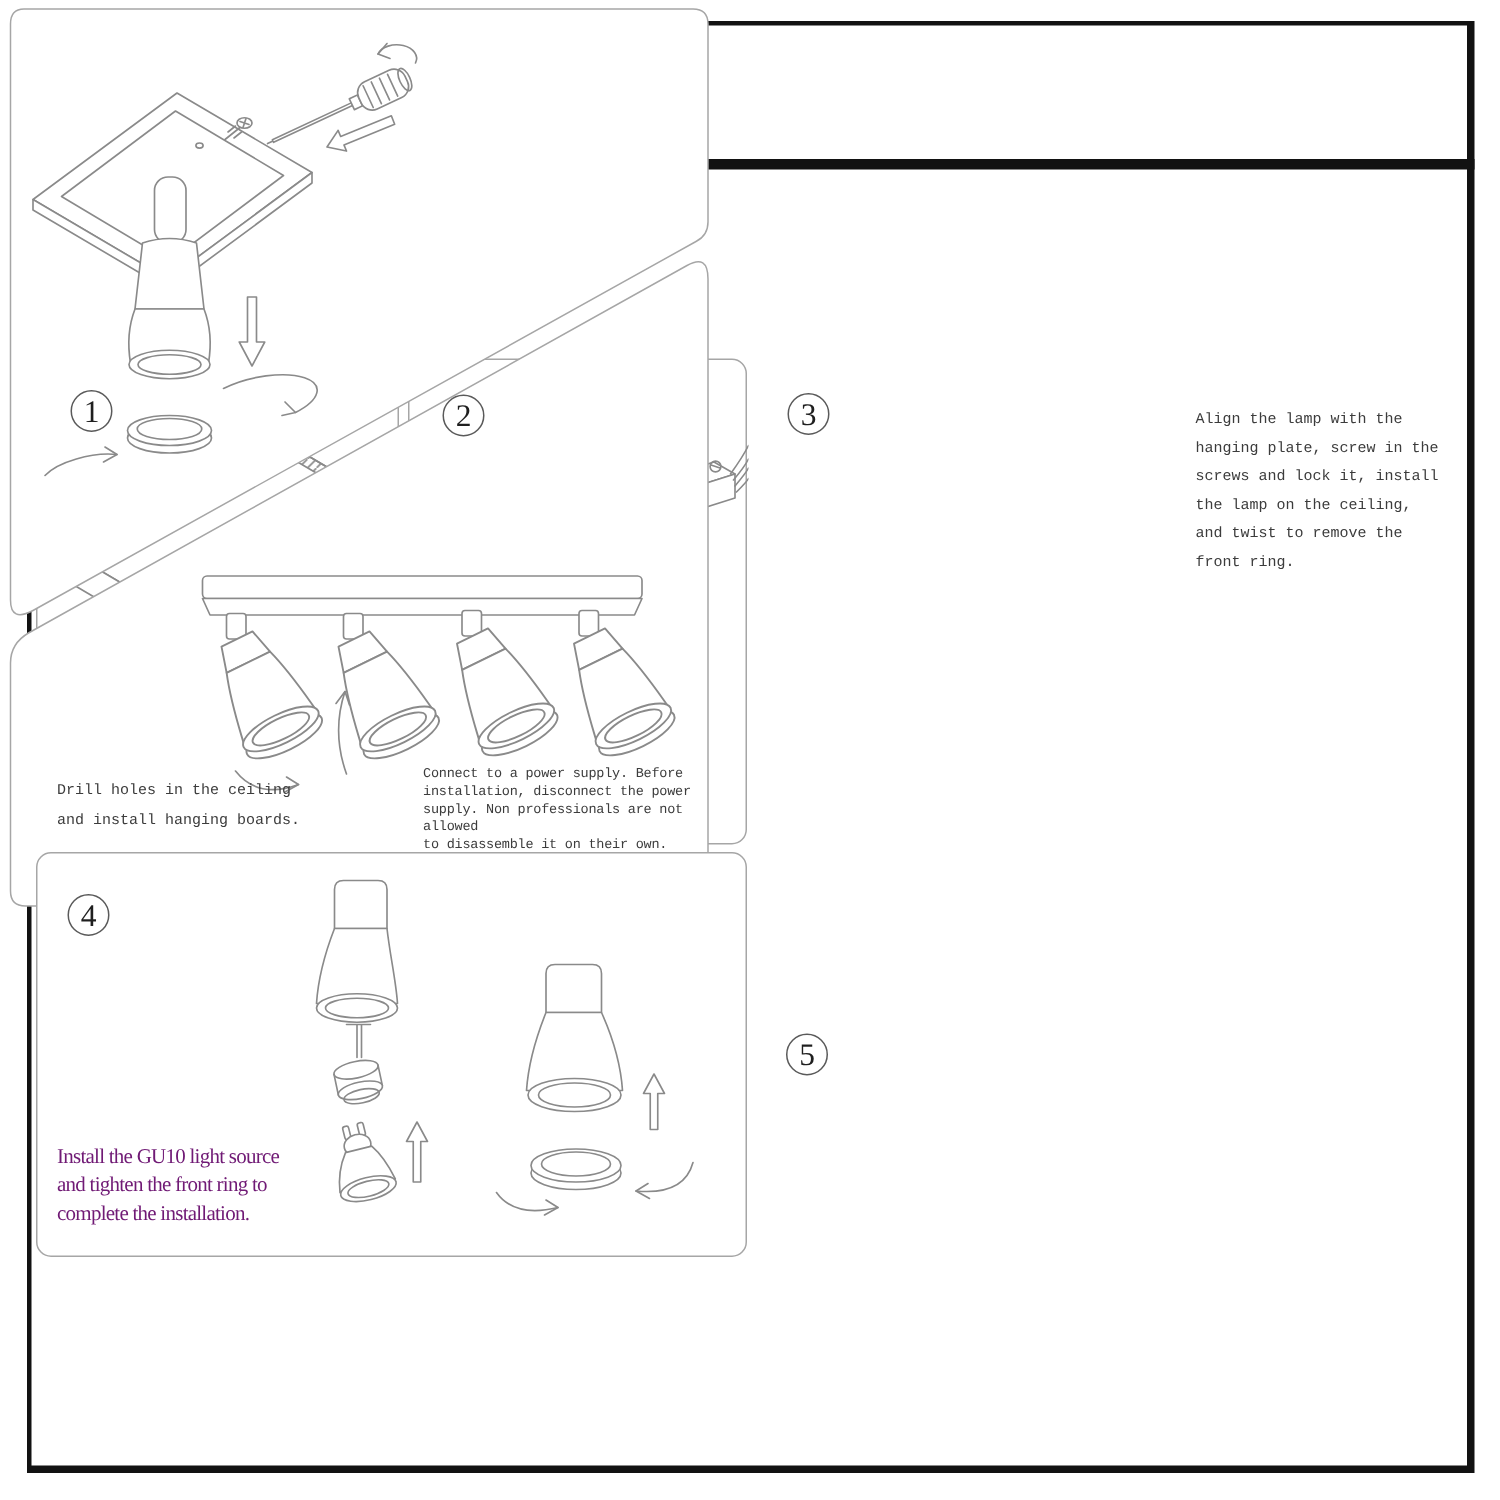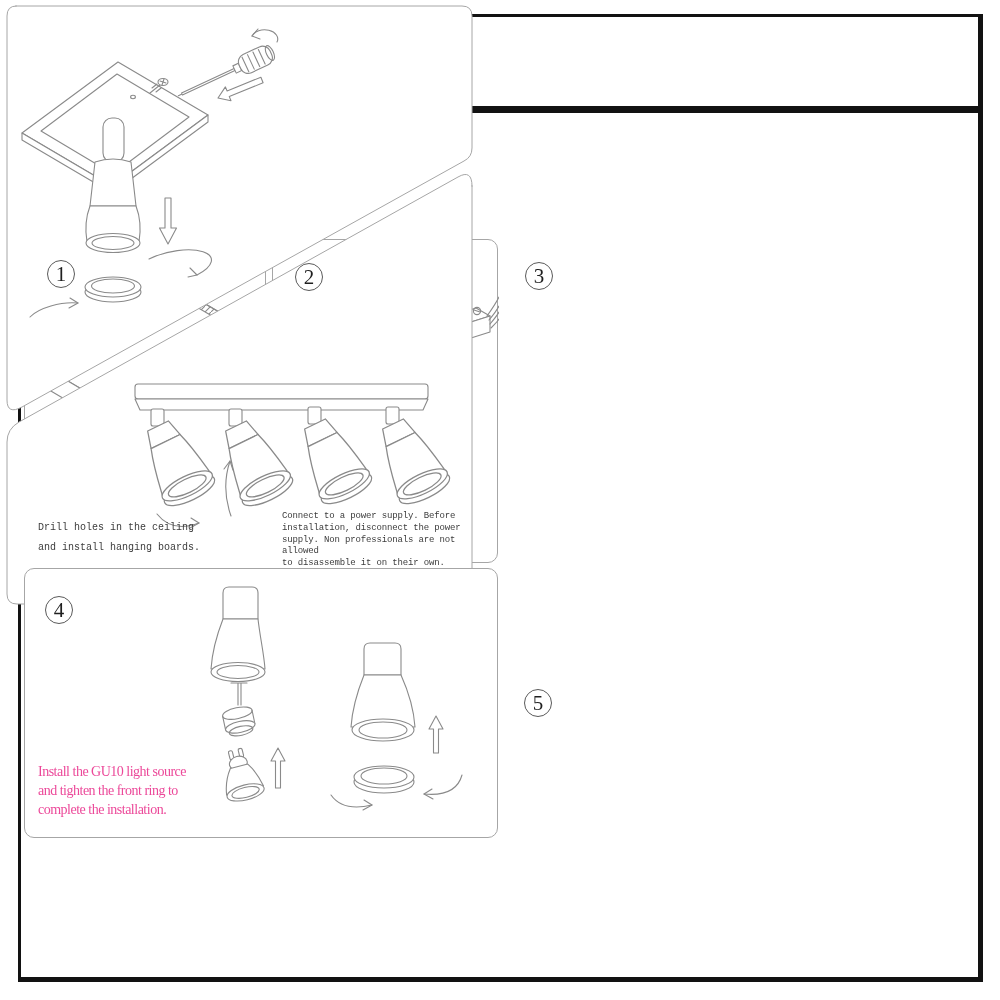--- a/index.html
+++ b/index.html
@@ -30,21 +30,21 @@
   .badge { position:absolute; width:28px; height:28px; box-sizing:border-box;
            border:1.5px solid #5a5a5a; border-radius:50%; display:flex; align-items:center;
            justify-content:center; font-family:"Liberation Serif", serif; font-size:21px;
            color:#1f1f1f; background:#fff; z-index:5; }
   .cap { position:absolute; white-space:pre-line; color:#3c3c3c; z-index:5;
          font-family:"Liberation Mono", monospace; }
   .cap-1 { left:38px; top:518px; width:212px; font-size:10px; line-height:20px; }
   .cap-2 { left:282px; top:511px; width:214px; font-size:9px; letter-spacing:-0.15px; line-height:11.8px; }
   .cap-3 { left:797px; top:271px; width:172px; font-size:10px; line-height:19px; }
   .cap-4 { left:38px; top:762px; width:240px; font-size:14px; letter-spacing:-0.5px;
-           line-height:19px; color:#ec4899; font-family:"Liberation Serif", serif; }
+           line-height:19px; color:#701a75; font-family:"Liberation Serif", serif; }
   .cap-5 { left:522px; top:786px; width:290px; font-size:9.5px; line-height:13.5px; }
 </style>
 </head>
 <body>
 
 <div class="sheet">
 
   <div class="outer-frame"></div>
   <div class="header-divider"></div>
   <div class="item-code">ITEM CODE:172-03222</div>
@@ -289,17 +289,23 @@
   <div class="badge" style="left:524px; top:689px;">
     <span>5</span>
   </div>
 
   <div class="cap cap-1">Drill holes in the ceiling
 and install hanging boards.</div>
   <div class="cap cap-2">Connect to a power supply. Before
 installation, disconnect the power
 supply. Non professionals are not allowed
 to disassemble it on their own.</div>
+  <div class="cap cap-3">Align the lamp with the
+hanging plate, screw in the
+screws and lock it, install
+the lamp on the ceiling,
+and twist to remove the
+front ring.</div>
   <div class="cap cap-4">Install the GU10 light source
 and tighten the front ring to
 complete the installation.</div>
 
 </div>
 
 </body></html>

